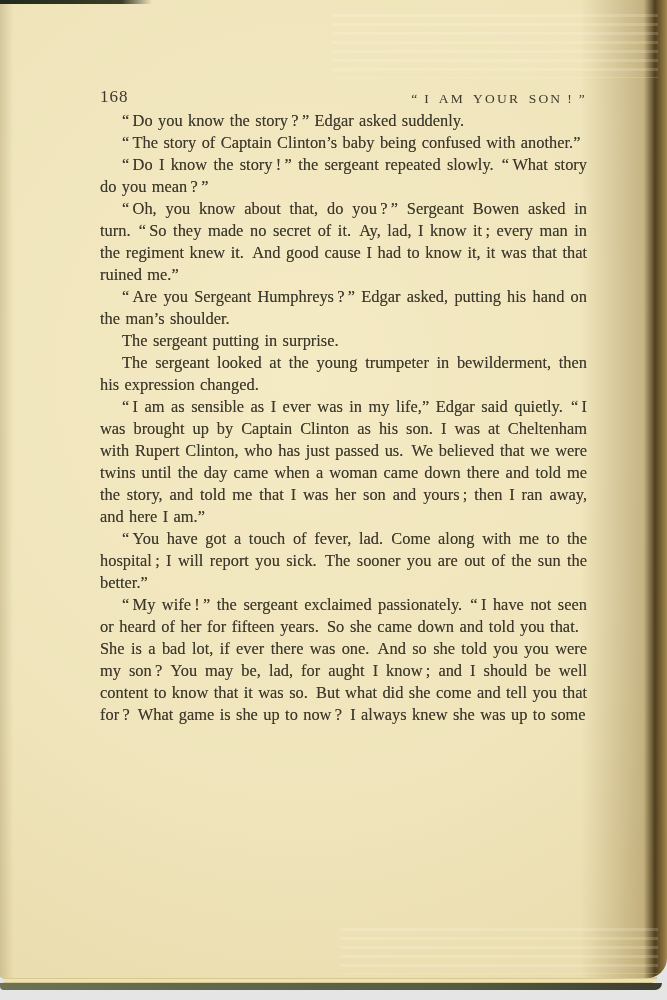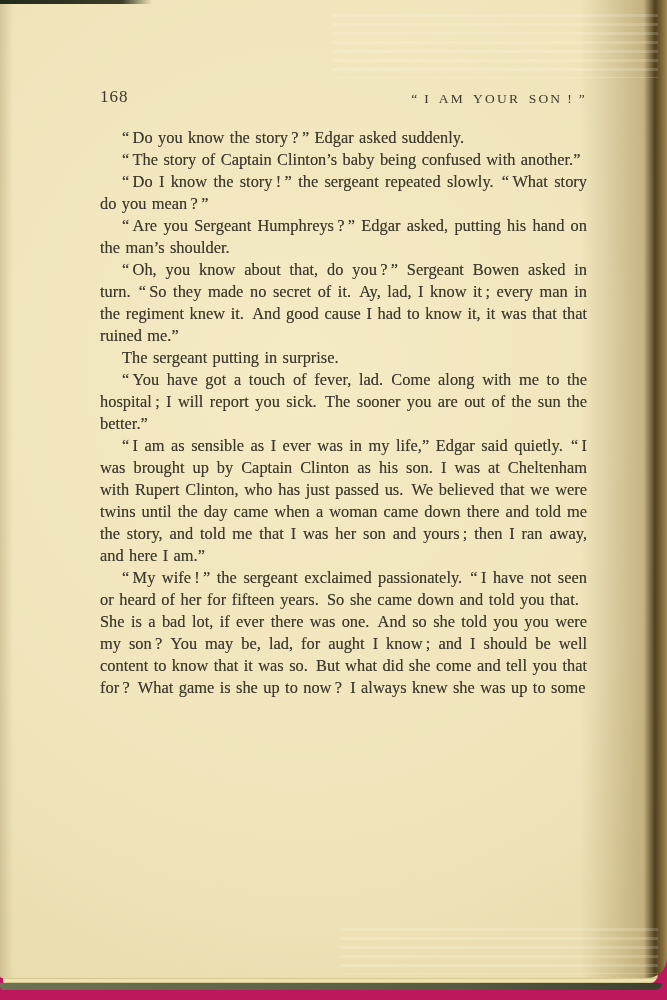--- a/index.html
+++ b/index.html
@@ -3,21 +3,21 @@
 <meta charset="utf-8">
 <style>
   html, body { margin: 0; padding: 0; }
   body {
     width: 667px; height: 1000px; overflow: hidden;
     background: #11100c;
     font-family: "Liberation Serif", "DejaVu Serif", serif;
   }
   .scan {
     position: relative; width: 667px; height: 1000px;
-    background: #be185d;
+    background: #e5e5e5;
   }
   
   .page-stack {
     position: absolute; left: 3px; right: 9px; bottom: 16px; height: 12px;
     background: repeating-linear-gradient(to bottom,
       #d7c892 0 2px, #eee3b4 2px 5px);
     border-radius: 0 0 10px 3px;
   }
   .cover-edge {
     position: absolute; left: 0; right: 5px; bottom: 10px; height: 7px;
@@ -64,21 +64,21 @@
   }
   .page-number {
     position: absolute; left: 0; top: 0;
     letter-spacing: 1px;
   }
   .running-title {
     position: absolute; left: 0; right: 0; top: 2px;
     text-align: right;
     font-size: 13.5px; letter-spacing: 2.2px; word-spacing: 3px;
   }
-  .body-text { margin-top: 17px; }
+  .body-text { }
   .body-text p {
     margin: 0;
     font-size: 16.4px; line-height: 22px;
     text-align: justify;
     text-indent: 22px;
     word-spacing: 0.08em;
     text-shadow: 0 0 0.5px rgba(62,56,40,0.55);
   }
 </style>
 </head>
@@ -95,24 +95,25 @@
     <div class="text-col">
       <div class="page-header">
         <span class="page-number">168</span>
         <span class="running-title">“ I AM YOUR SON ! ”</span>
       </div>
 
       <div class="body-text">
         <p>“ Do you know the story ? ” Edgar asked suddenly.</p>
         <p>“ The story of Captain Clinton’s baby being confused with another.”</p>
         <p>“ Do I know the story ! ” the sergeant repeated slowly. “ What story do you mean ? ”</p>
+        <p>“ Oh, you know about that, do you ? ” Sergeant Bowen asked in turn. “ So they made no secret of it. Ay, lad, I know it ; every man in the regiment knew it. And good cause I had to know it, it was that that ruined me.”</p>
         <p>“ Are you Sergeant Humphreys ? ” Edgar asked, putting his hand on the man’s shoulder.</p>
-        <p>“ Oh, you know about that, do you ? ” Sergeant Bowen asked in turn. “ So they made no secret of it. Ay, lad, I know it ; every man in the regiment knew it. And good cause I had to know it, it was that that ruined me.”</p>
         <p>The sergeant putting in surprise.</p>
+        <p>The sergeant looked at the young trumpeter in bewilderment, then his expression changed.</p>
+        <p>“ I am as sensible as I ever was in my life,” Edgar said quietly. “ I was brought up by Captain Clinton as his son. I was at Cheltenham with Rupert Clinton, who has just passed us. We believed that we were twins until the day came when a woman came down there and told me the story, and told me that I was her son and yours ; then I ran away, and here I am.”</p>
         <p>“ You have got a touch of fever, lad. Come along with me to the hospital ; I will report you sick. The sooner you are out of the sun the better.”</p>
-        <p>“ I am as sensible as I ever was in my life,” Edgar said quietly. “ I was brought up by Captain Clinton as his son. I was at Cheltenham with Rupert Clinton, who has just passed us. We believed that we were twins until the day came when a woman came down there and told me the story, and told me that I was her son and yours ; then I ran away, and here I am.”</p>
         <p>“ My wife ! ” the sergeant exclaimed passionately. “ I have not seen or heard of her for fifteen years. So she came down and told you that. She is a bad lot, if ever there was one. And so she told you you were my son ? You may be, lad, for aught I know ; and I should be well content to know that it was so. But what did she come and tell you that for ? What game is she up to now ? I always knew she was up to some</p>
       </div>
     </div>
   </div>
 
   <div class="top-edge"></div>
 </div>
 
 </body></html>

